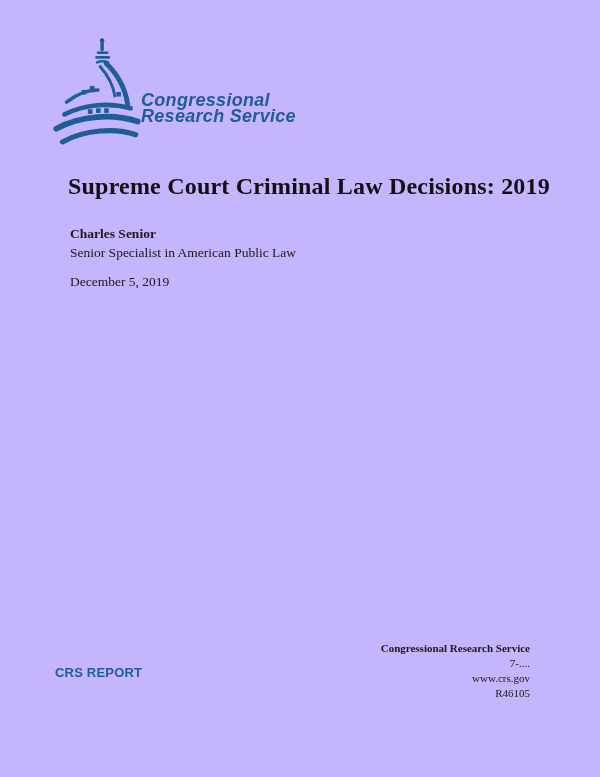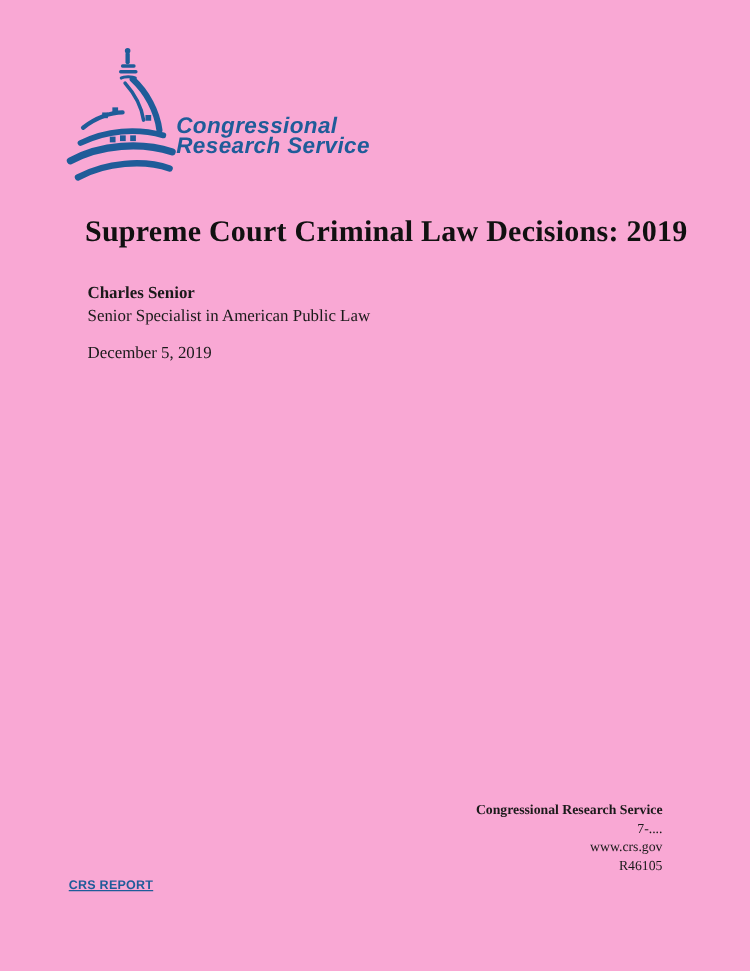--- a/index.html
+++ b/index.html
@@ -1,20 +1,20 @@
 <!DOCTYPE html>
 <html><head>
 <meta charset="utf-8">
 <style>
   html, body { margin: 0; padding: 0; background: #ffffff; }
   .page {
     position: relative;
     width: 600px;
     height: 777px;
-    background: #f9a8d4;
+    background: #c4b5fd;
     overflow: hidden;
     font-family: "Liberation Serif", serif;
     color: #1a1a1a;
   }
 
   
   .logo { position: absolute; left: 0; top: 0; }
   .logo-icon { position: absolute; left: 50px; top: 36px; width: 92px; height: 112px; }
   .logo-text {
     position: absolute; left: 141px; top: 92px; width: 409px;
@@ -50,23 +50,23 @@
   .footer-right {
     position: absolute; right: 70px; top: 641px;
     text-align: right; font-size: 11px; line-height: 15px;
     color: #1a1a1a;
     margin-left: 15px;
   }
   .footer-right .org { font-weight: bold; }
 
   
   .footer-left {
-    position: absolute; left: 55px; top: 703px; width: 516px;
+    position: absolute; left: 55px; top: 667px; width: 516px;
     font-family: "Liberation Sans", sans-serif;
-    font-size: 10px; line-height: 11.5px; color: var(--brand); text-decoration: underline;
+    font-size: 13px; line-height: 11.5px; color: var(--brand);
   }
   .footer-left .crs-report { font-weight: bold; letter-spacing: 0.2px; }
   .footer-left-row { display: flex; align-items: baseline; }
   .footer-rule {
     flex: 1; border-bottom: 1.2px solid var(--brand);
     margin-left: 5px; transform: translateY(-2px);
   }
 </style>
 </head>
 <body>

